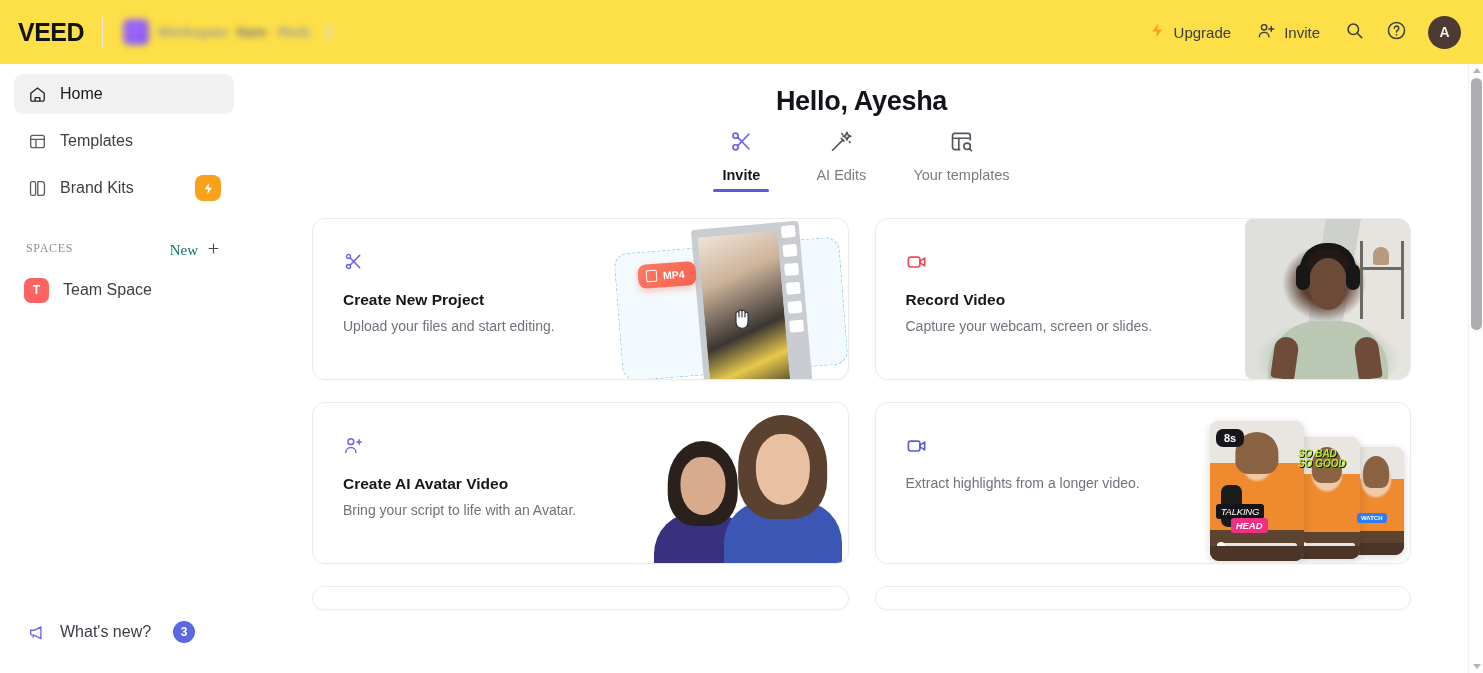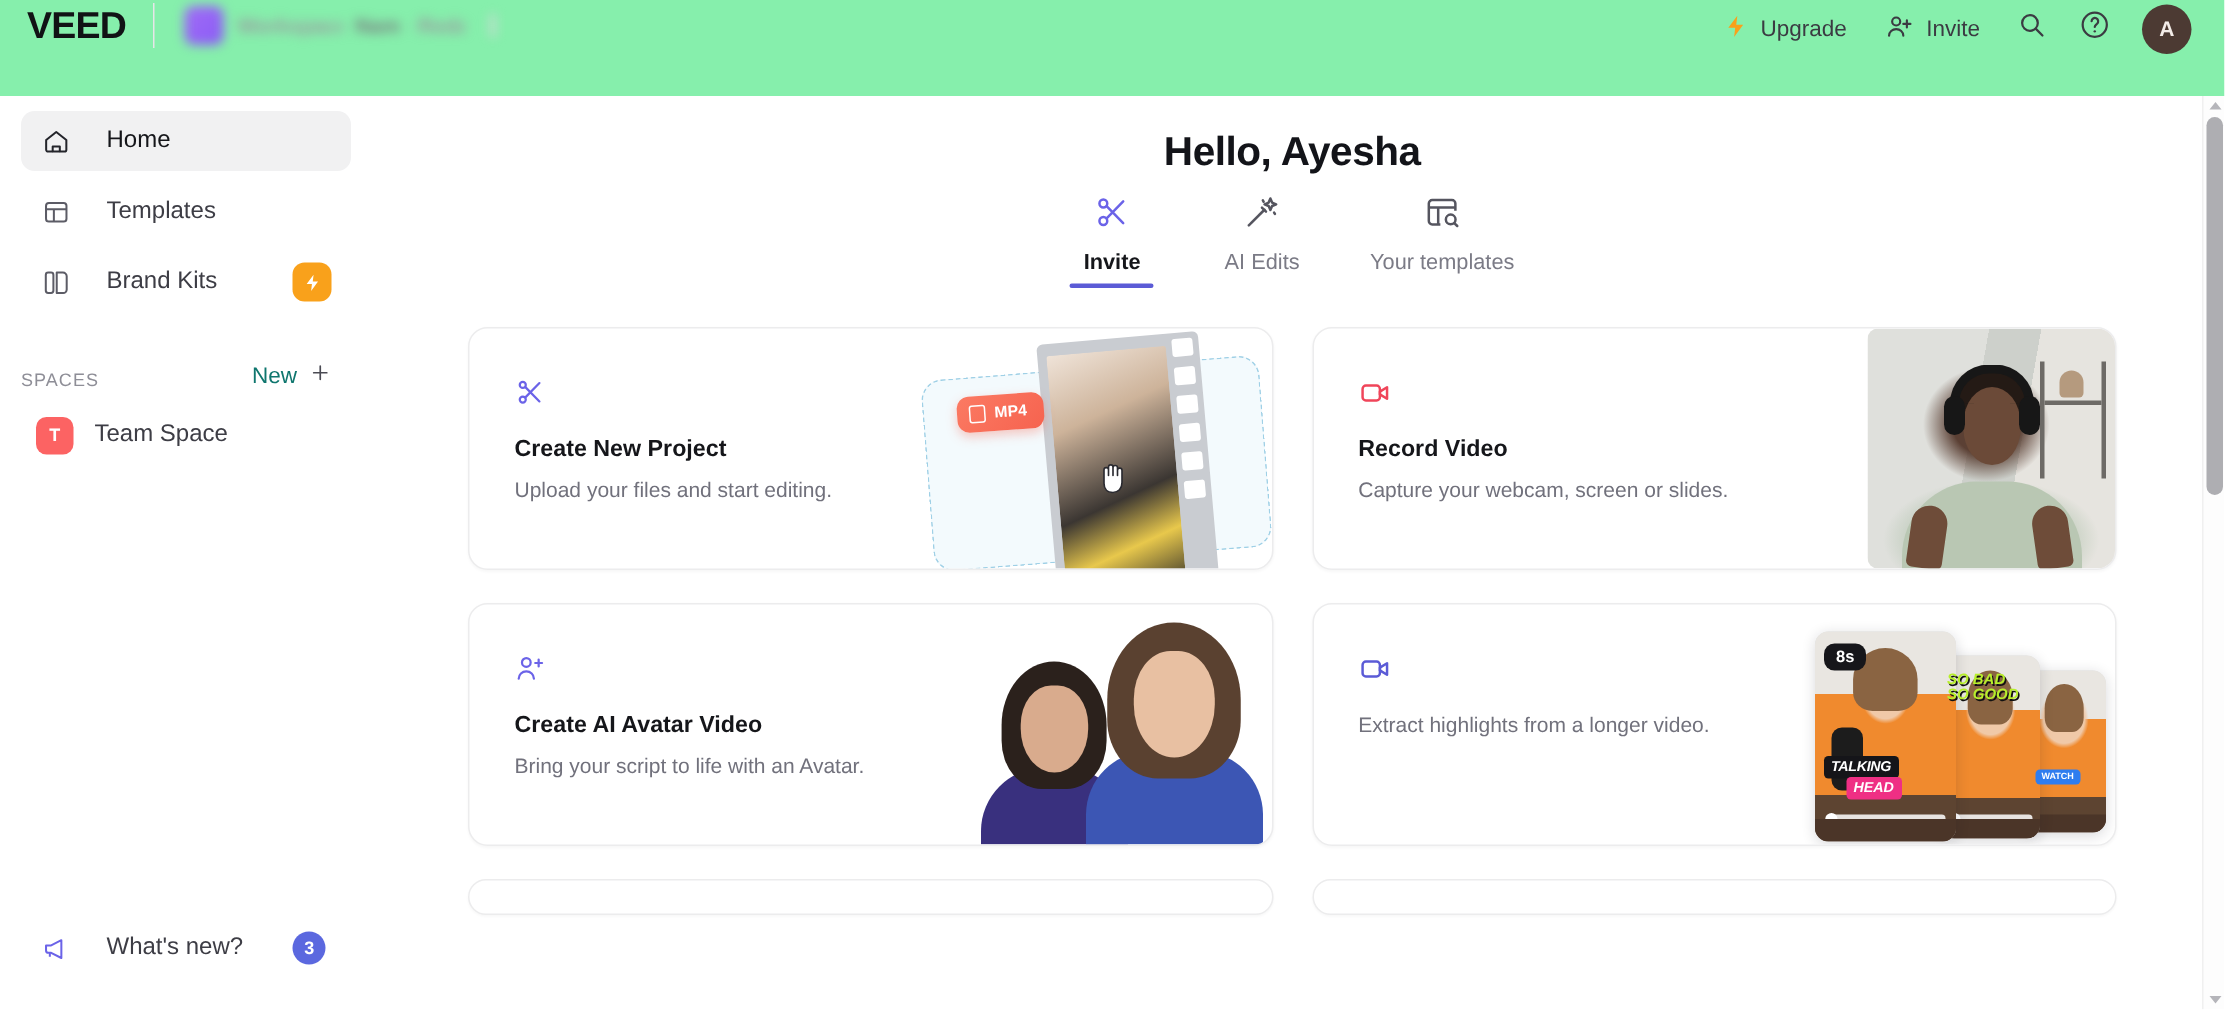--- a/index.html
+++ b/index.html
@@ -8,23 +8,23 @@
     overflow: hidden;
     background: #ffffff;
     font-family: "Liberation Sans", sans-serif;
     color: #1a1a1a;
   }
   .app { position: relative; width: 1483px; height: 673px; display: flex; flex-direction: column; }
 
   
   .header {
     height: 64px; flex: 0 0 64px;
-    display: flex; align-items: flex-start;
+    display: flex; align-items: center;
     padding: 0 22px 0 16px;
-    background: #86efac;
+    background: #fde047;
     position: relative; z-index: 5;
   }
   .brand { display: flex; align-items: center; gap: 0; }
   .veed-logo {
     font-size: 25px; font-weight: 800; letter-spacing: -0.5px;
     color: #111315; font-family: "Liberation Sans", sans-serif;
     padding-left: 2px;
   }
   .hdr-divider { width: 1px; height: 30px; background: #e6e6e8; margin: 0 16px 0 18px; }
   .workspace-pill {
@@ -64,35 +64,35 @@
 
   
   .sidebar {
     width: 248px; flex: 0 0 248px;
     background: #ffffff;
     display: flex; flex-direction: column;
     padding: 10px 14px 0 14px;
     position: relative;
   }
   .nav-item {
-    display: flex; align-items: center; gap: 24px;
+    display: flex; align-items: center; gap: 13px;
     height: 40px; border-radius: 9px; padding: 0 13px;
     font-size: 16px; color: #3d3d45; cursor: pointer; margin-bottom: 7px;
   }
   .nav-item.active { background: #f1f1f2; color: #15161a; font-weight: 500; }
   .nav-icon { width: 20px; height: 20px; display: flex; align-items: center; justify-content: center; flex: 0 0 20px; }
   .nav-label { flex: 1; white-space: nowrap; }
   .bolt-badge {
     width: 26px; height: 26px; border-radius: 8px; background: #f9a11b;
     display: flex; align-items: center; justify-content: center;
     margin-left: auto;
   }
 
   .spaces-head {
-    display: flex; align-items: flex-end; margin: 26px 0 10px 0; padding: 0 13px 0 0;
+    display: flex; align-items: flex-start; margin: 26px 0 10px 12px; padding: 0 13px 0 0; font-family: Liberation Serif, serif;
   }
   .spaces-label {
     font-size: 12px; letter-spacing: 0.7px; color: #8e8e97; font-weight: 500;
     text-transform: uppercase; padding-left: 0;
   }
   .spaces-new {
     margin-left: auto; display: flex; align-items: center; gap: 8px;
     font-size: 15px; color: #0f766e; cursor: pointer;
   }
   .space-item {
@@ -238,21 +238,21 @@
   }
   .clip-hair { position: absolute; left: 50%; transform: translateX(-50%); top: 8%; width: 46%; height: 30%; background: #8a6442; border-radius: 50% 50% 30% 30%; }
   .clip-mic { position: absolute; left: 12%; top: 46%; width: 22%; height: 30%; background: #1c1c1c; border-radius: 7px; }
   .badge-8s {
     position: absolute; left: 6px; top: 8px; z-index: 4;
     background: #16161a; color: #fff; font-size: 11px; font-weight: 700;
     padding: 3px 8px; border-radius: 7px;
   }
   .cap-talking {
     position: absolute; left: 6%; bottom: 30%; z-index: 3;
-    background: #151519; color: #fff; font-size: 9.5px; font-weight: 700;
+    background: #151519; color: #fff; font-size: 9.5px; font-weight: 400;
     font-style: italic; padding: 2px 5px; border-radius: 3px; letter-spacing: -0.2px;
   }
   .cap-head {
     position: absolute; left: 22%; bottom: 20%; z-index: 3;
     background: #ef2f84; color: #fff; font-size: 9.5px; font-weight: 800;
     font-style: italic; padding: 2px 5px; border-radius: 3px;
   }
   .cap-green {
     position: absolute; left: 6%; top: 10%; z-index: 3;
     color: #b7ef2b; font-size: 10px; font-weight: 900; font-style: italic;

